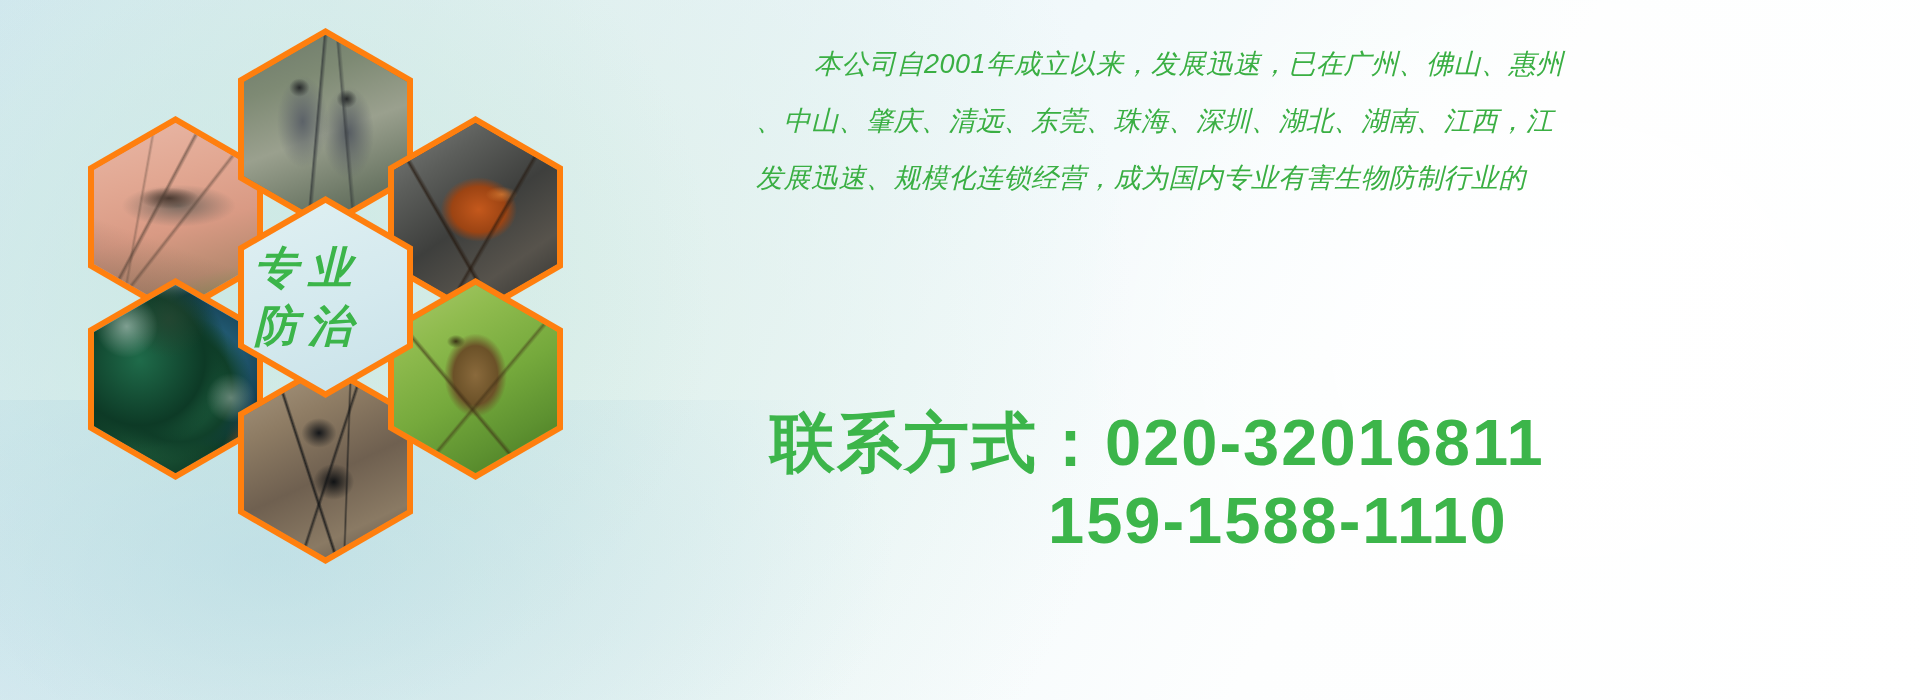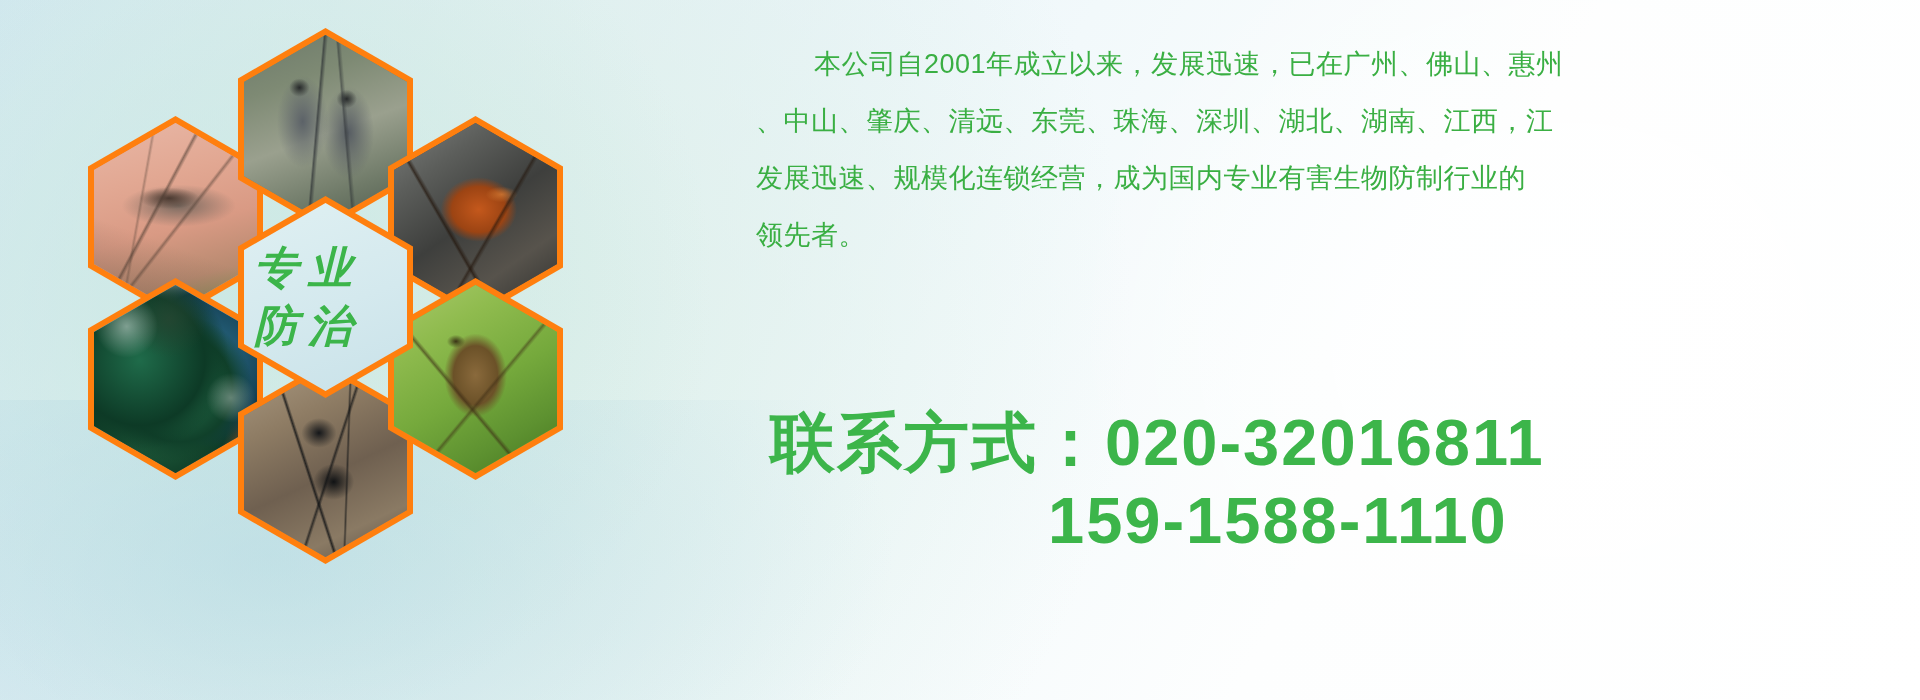--- a/index.html
+++ b/index.html
@@ -131,21 +131,21 @@
   
   .hex-label .inner{background:linear-gradient(160deg,#dff0f2 0%,#d4e9ee 55%,#c9e2e9 100%);}
   .hex-label .label{
     position:absolute;inset:0;display:flex;flex-direction:column;
     align-items:flex-start;justify-content:center;gap:14px;
     color:#3cb54a;font-weight:700;font-size:44px;letter-spacing:10px;
     text-indent:10px;line-height:1;font-style:italic;
   }
 
   
-  #copy{position:absolute;left:756px;top:36px;width:1060px;}
+  #copy{position:absolute;left:756px;top:36px;width:1060px;font-style:italic;}
   #copy p{
     margin:0;color:#3aaf43;font-size:27px;line-height:57px;
     letter-spacing:.5px;font-weight:500;
   }
   #copy p:first-child{text-indent:58px;}
 
   #contact{position:absolute;left:770px;top:404px;width:1060px;color:#3cb54a;}
   .contact-line{
     font-size:65px;font-weight:700;line-height:78px;letter-spacing:2px;
     white-space:nowrap;
@@ -206,21 +206,20 @@
         </div>
       </div>
     </div>
 
   </div>
 
   <div id="copy">
     <p>本公司自2001年成立以来，发展迅速，已在广州、佛山、惠州</p>
     <p>、中山、肇庆、清远、东莞、珠海、深圳、湖北、湖南、江西，江</p>
     <p>发展迅速、规模化连锁经营，成为国内专业有害生物防制行业的</p>
-    <p>领先者。</p>
   </div>
 
   <div id="contact">
     <div class="contact-line">联系方式：020-32016811</div>
     <div class="contact-line second">159-1588-1110</div>
   </div>
 
 </div>
 
 </body></html>

